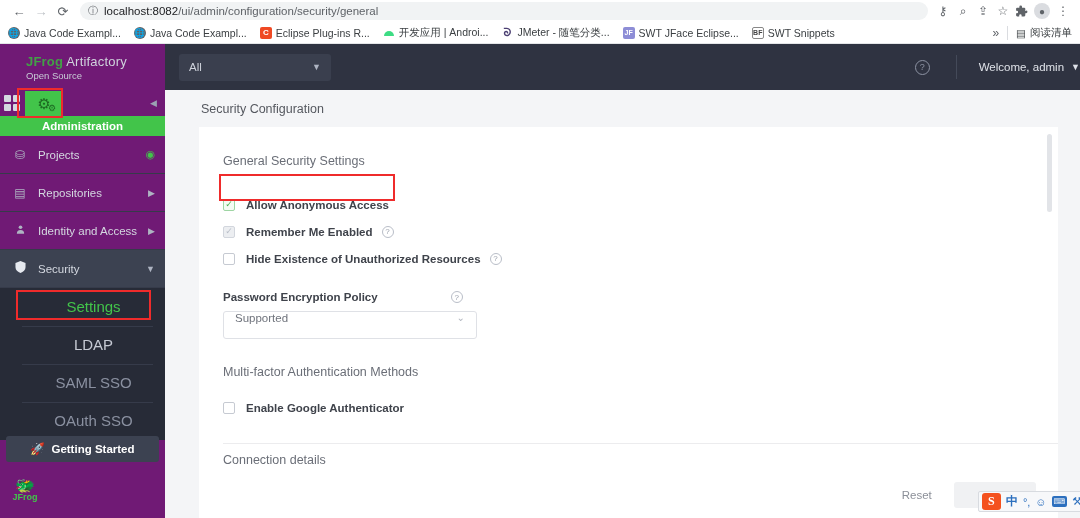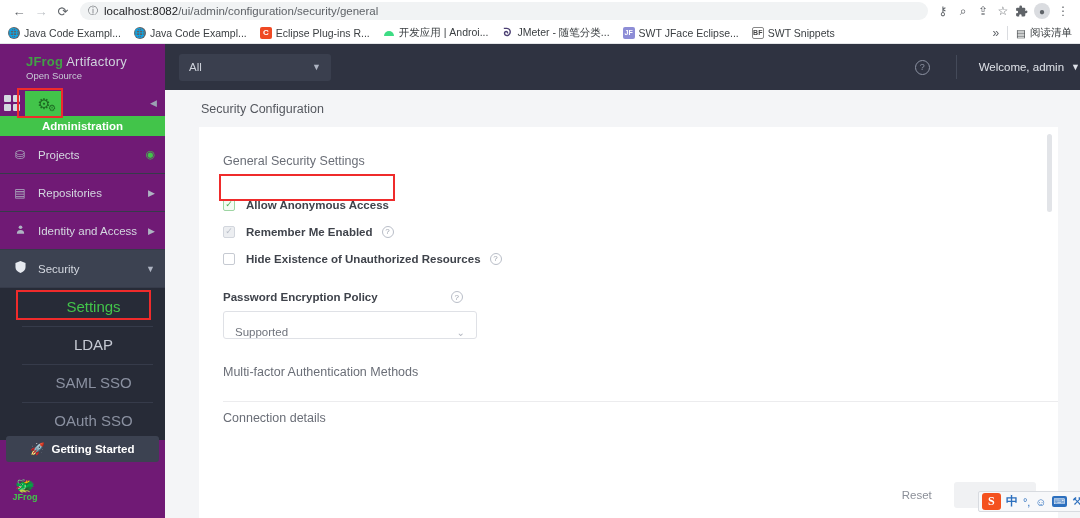--- a/index.html
+++ b/index.html
@@ -224,21 +224,21 @@
   #anon-hilite {
     position: absolute; left: 20px; top: 47px; width: 176px; height: 27px;
     border: 2px solid #ef2b2b; pointer-events: none;
   }
 
   .field-label-row { display: flex; align-items: center; margin-top: 19px; margin-bottom: 8px; }
   .field-label { font-size: 11.5px; color: #3f434b; font-weight: bold; }
   .field-label-row .help-dot { margin-left: 73px; }
   #pwd-select {
     width: 254px; height: 28px; border: 1px solid #dfe1e6; border-radius: 3px;
-    display: flex; align-items: flex-end; padding: 0 11px;
+    display: flex; align-items: flex-start; padding: 0 11px;
     font-size: 11.5px; color: #6f737c;
   }
   #pwd-select .caret { margin-left: auto; color: #b0b5bf; font-size: 10px; }
 
   .section-title.mfa { margin-top: 26px; margin-bottom: 15px; }
   #conn-details {
     margin-top: 22px; font-size: 12.5px; color: #6a6e77;
     border-top: 1px solid #ececee; padding-top: 9px; width: 835px;
   }
 
@@ -488,20 +488,24 @@
           <span class="field-label">Password Encryption Policy</span>
           <span class="help-dot">?</span>
         </div>
         <div id="pwd-select">
           <span>Supported</span>
           <span class="caret">⌄</span>
         </div>
 
         <div class="section-title mfa">Multi-factor Authentication Methods</div>
 
+        <div class="check-row">
+          <span class="cbox"></span>
+          <span class="check-label">Enable Google Authenticator</span>
+        </div>
 
         <div id="conn-details">Connection details</div>
       </div>
 
       <div id="anon-hilite"></div>
       <div id="content-scrollbar"></div>
 
       <div id="card-footer">
         <div id="reset-btn">Reset</div>
         <div id="save-btn">Save</div>

